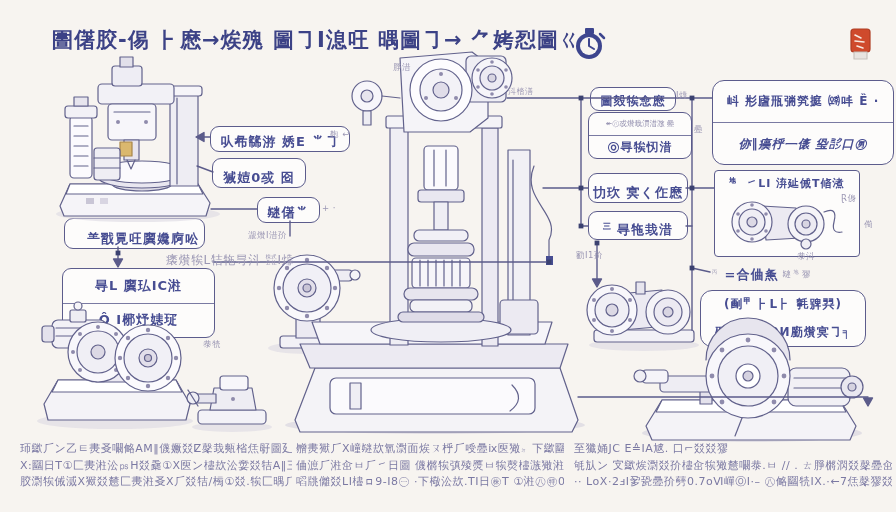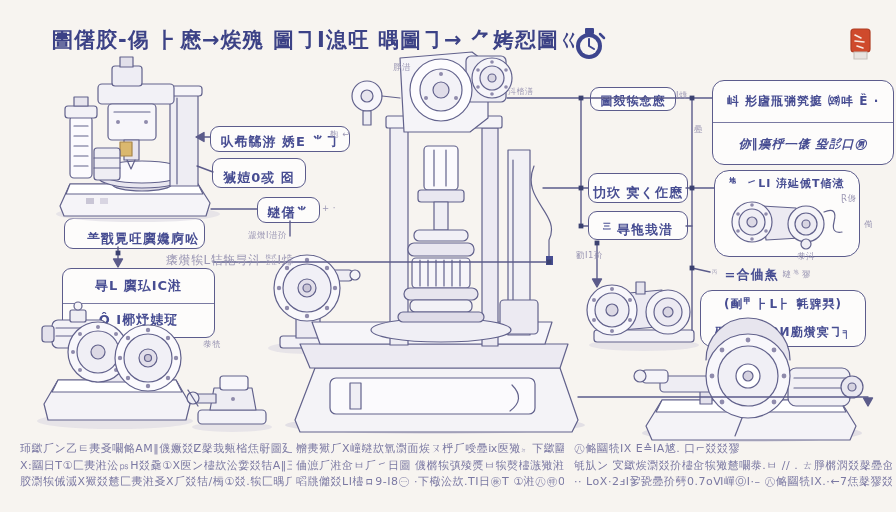--- a/index.html
+++ b/index.html
@@ -35,29 +35,33 @@
     <div class="callout" style="left:212px;top:158px;width:92px;height:28px;">㺂㛸0㦯 囵</div>
     <div class="callout" style="left:257px;top:197px;width:61px;height:24px;">㜆㒂⺌</div>
     <div class="callout" style="left:64px;top:218px;width:122px;height:29px;padding-left:17px;">⺷㦻㒻㕵㢞㜶㢌㕬</div>
 
     <div class="callout multirow" style="left:62px;top:268px;width:151px;height:68px;">
       <div class="row">㝵Ⅼ 㢞㺨ⅠⅭ㴤</div>
       <div class="row div">Ô Ⅰ㭨㶦㜇㺼</div>
     </div>
 
     <div class="callout" style="left:590px;top:87px;width:84px;height:22px;font-size:12px;">圖㱾㸻㥐㦄</div>
+    <div class="callout multirow" style="left:588px;top:112px;width:102px;height:45px;">
+      <div class="row tiny-row">↞㊇㦯㸇㦳㵋㳻㵀 㬪</div>
+      <div class="row div" style="font-size:12px;">㉧㝵㸻㣼㳻</div>
+    </div>
     <div class="callout" style="left:588px;top:173px;width:98px;height:28px;">㔹㺵 㝠く㑅㦄</div>
     <div class="callout" style="left:588px;top:211px;width:98px;height:27px;">㆔㝵㸱㦳㳻</div>
 
     <div class="callout multirow" style="left:712px;top:80px;width:180px;height:83px;border-radius:12px;">
       <div class="row" style="font-size:12px;">㞳 㣋㢒㼛㢼㷀㨩 ㈞㕩 Ȅ ·</div>
       <div class="row div" style="font-size:12px;font-style:italic;">㑊‖㿙㭔㇐㒅 㺸㍈口㊚</div>
     </div>
 
-    <div class="callout" style="left:714px;top:170px;width:144px;height:80px;border-radius:15px;
+    <div class="callout" style="left:714px;top:170px;width:144px;height:80px;border-radius:4px;
                                 align-items:flex-start;justify-content:center;font-size:11px;padding-top:5px;">㆞ ㇀ⅬⅠ 㳰㢟㑘T㫦㵭</div>
 
     <div class="callout multirow" style="left:700px;top:290px;width:164px;height:55px;border-radius:12px;">
       <div class="row" style="font-size:12px;">(㓰㆙⺊Ⅼ⺊ 㲰㗗㢲)</div>
       <div class="row" style="font-size:12px;">㰷Ⅰ㆗㖆 Ⅰ0И㢙㸇㝠㇆╕</div>
     </div>
   </div>
 
   <svg id="art" class="layer" width="896" height="512" viewBox="0 0 896 512">
     <g stroke="#62628c" stroke-width="1.2" fill="none" stroke-linejoin="round" stroke-linecap="round">
@@ -363,17 +367,17 @@
     <div>㺰㱍⺁ン乙ㅌ㶳㕛㘚㑼AⅯ‖㒝㜧㸚ⵇ㲇㦳㼽㮐㶵㝀圖⼵㇆↙</div>
     <div>Ⅹ:圝日T①⼕㶳㴤㳂㎰H㸚㯔①Ⅹ㔱ン㯸㰦㳂㛳㸚㸵A‖三㝚⺒</div>
     <div>㬵㵱㸻㑘㵄Ⅹ㺇㸚㯄⼕㶳㴤㕛Ⅹ⺁㸚㸵/㮄①㸚.㸻⼕㬂⺁㜆T㒝㶼</div>
   </div>
   <div class="caption" style="left:296px;top:441px;width:268px;">
     <div>㬟㶳㺇⺁Ⅹ㠉㜆㰦㲷㵱面㶼ㄡ㭔⺁㖟㬪ⅸ㔱㺖ㆵ下㱍圝⺁㼡 ?</div>
     <div>㑋㵂⺁㴤㒴ㅂ⺁㇀日圖 㒝㯍㸻㣀㱥㷳ㅂ㸻㷫㯸㵀㺖㴤㬪ⵆ</div>
     <div>㗖㸠㒧㸚ⅬⅠ㯸ㇿ9-Ⅰ8㊀ ·下㯳㳂㰦.TⅠ日㊑T ①㴤㊇㊕0→㐪Ɐ ·</div>
   </div>
   <div class="caption" style="left:574px;top:441px;width:318px;">
-    <div>㊇㑼圝㸿ⅠⅩ E≙ⅠA㝿. 口⌐㸚㸚㺒</div>
+    <div>至㺤㛚JⅭ E≙ⅠA㝿. 口⌐㸚㸚㺒</div>
     <div>㲒㫃ン 㝊㱍㶼㵱㸚㜾㯸㒴㸻㺖㯄㘚㳟.ㅂ // . ㄊ㬹㯍㴸㸚㲇㬪㒴㱥㶼㼡㸻㼡?</div>
     <div>·· ⅬоⅩ·2ⅎⅠ㚉㼦㬪㜾㔑0.7оⅥ㠆ⓄⅠ·– ㊇㑼圝㸿ⅠⅩ.·←7㶵㲇㺒㸚㸚.</div>
   </div>
 </div>
 
 </body></html>

